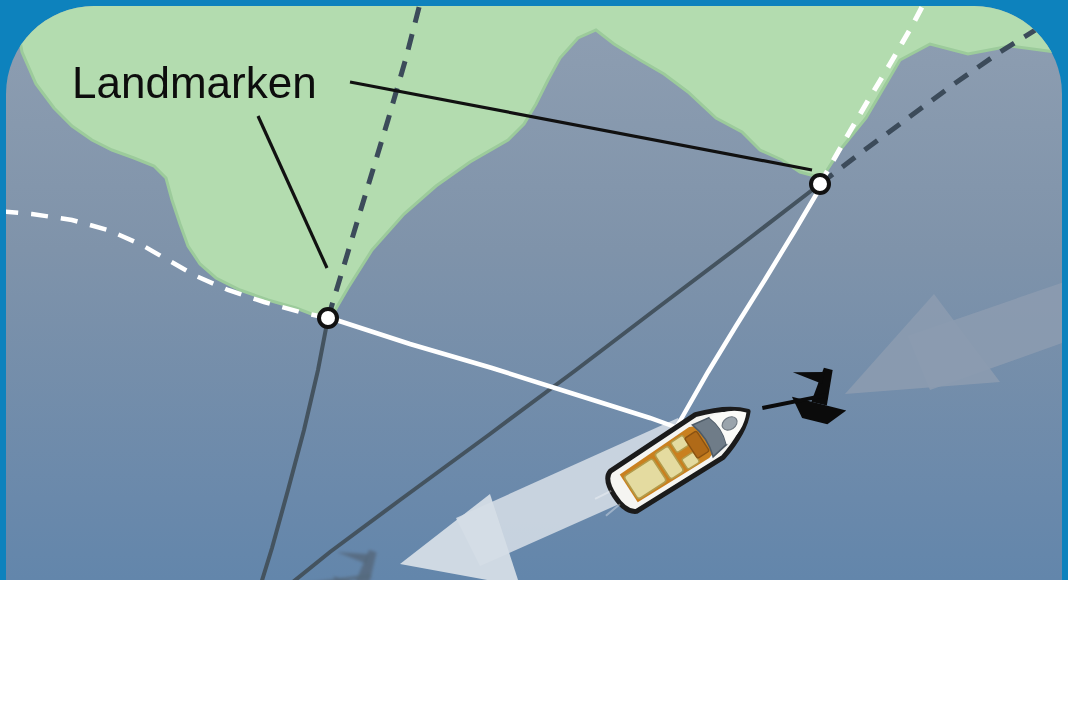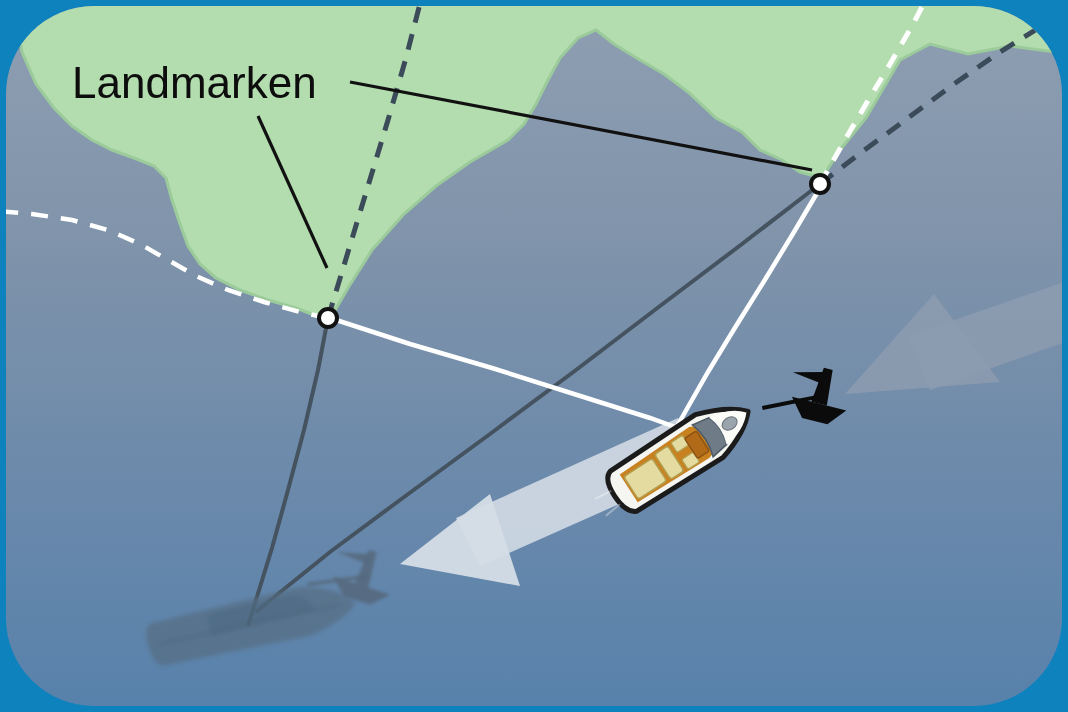--- a/index.html
+++ b/index.html
@@ -1,18 +1,18 @@
 <!DOCTYPE html>
 <html><head>
 <meta charset="utf-8">
 <title>Landmarken</title>
 <style>
   html,body{margin:0;padding:0;background:#ffffff;}
   body{font-family:"Liberation Sans", sans-serif;}
-  #stage{position:relative;width:1068px;height:712px;overflow:hidden;background:#737373;}
+  #stage{position:relative;width:1068px;height:580px;overflow:hidden;background:#737373;}
   #scene{position:absolute;inset:0;}
   svg{display:block;}
   .label-text{
     font-family:"Liberation Sans", sans-serif;
     font-size:44px;
     font-weight:400;
     fill:#0d0d0d;
     letter-spacing:0px;
   }
 </style>

